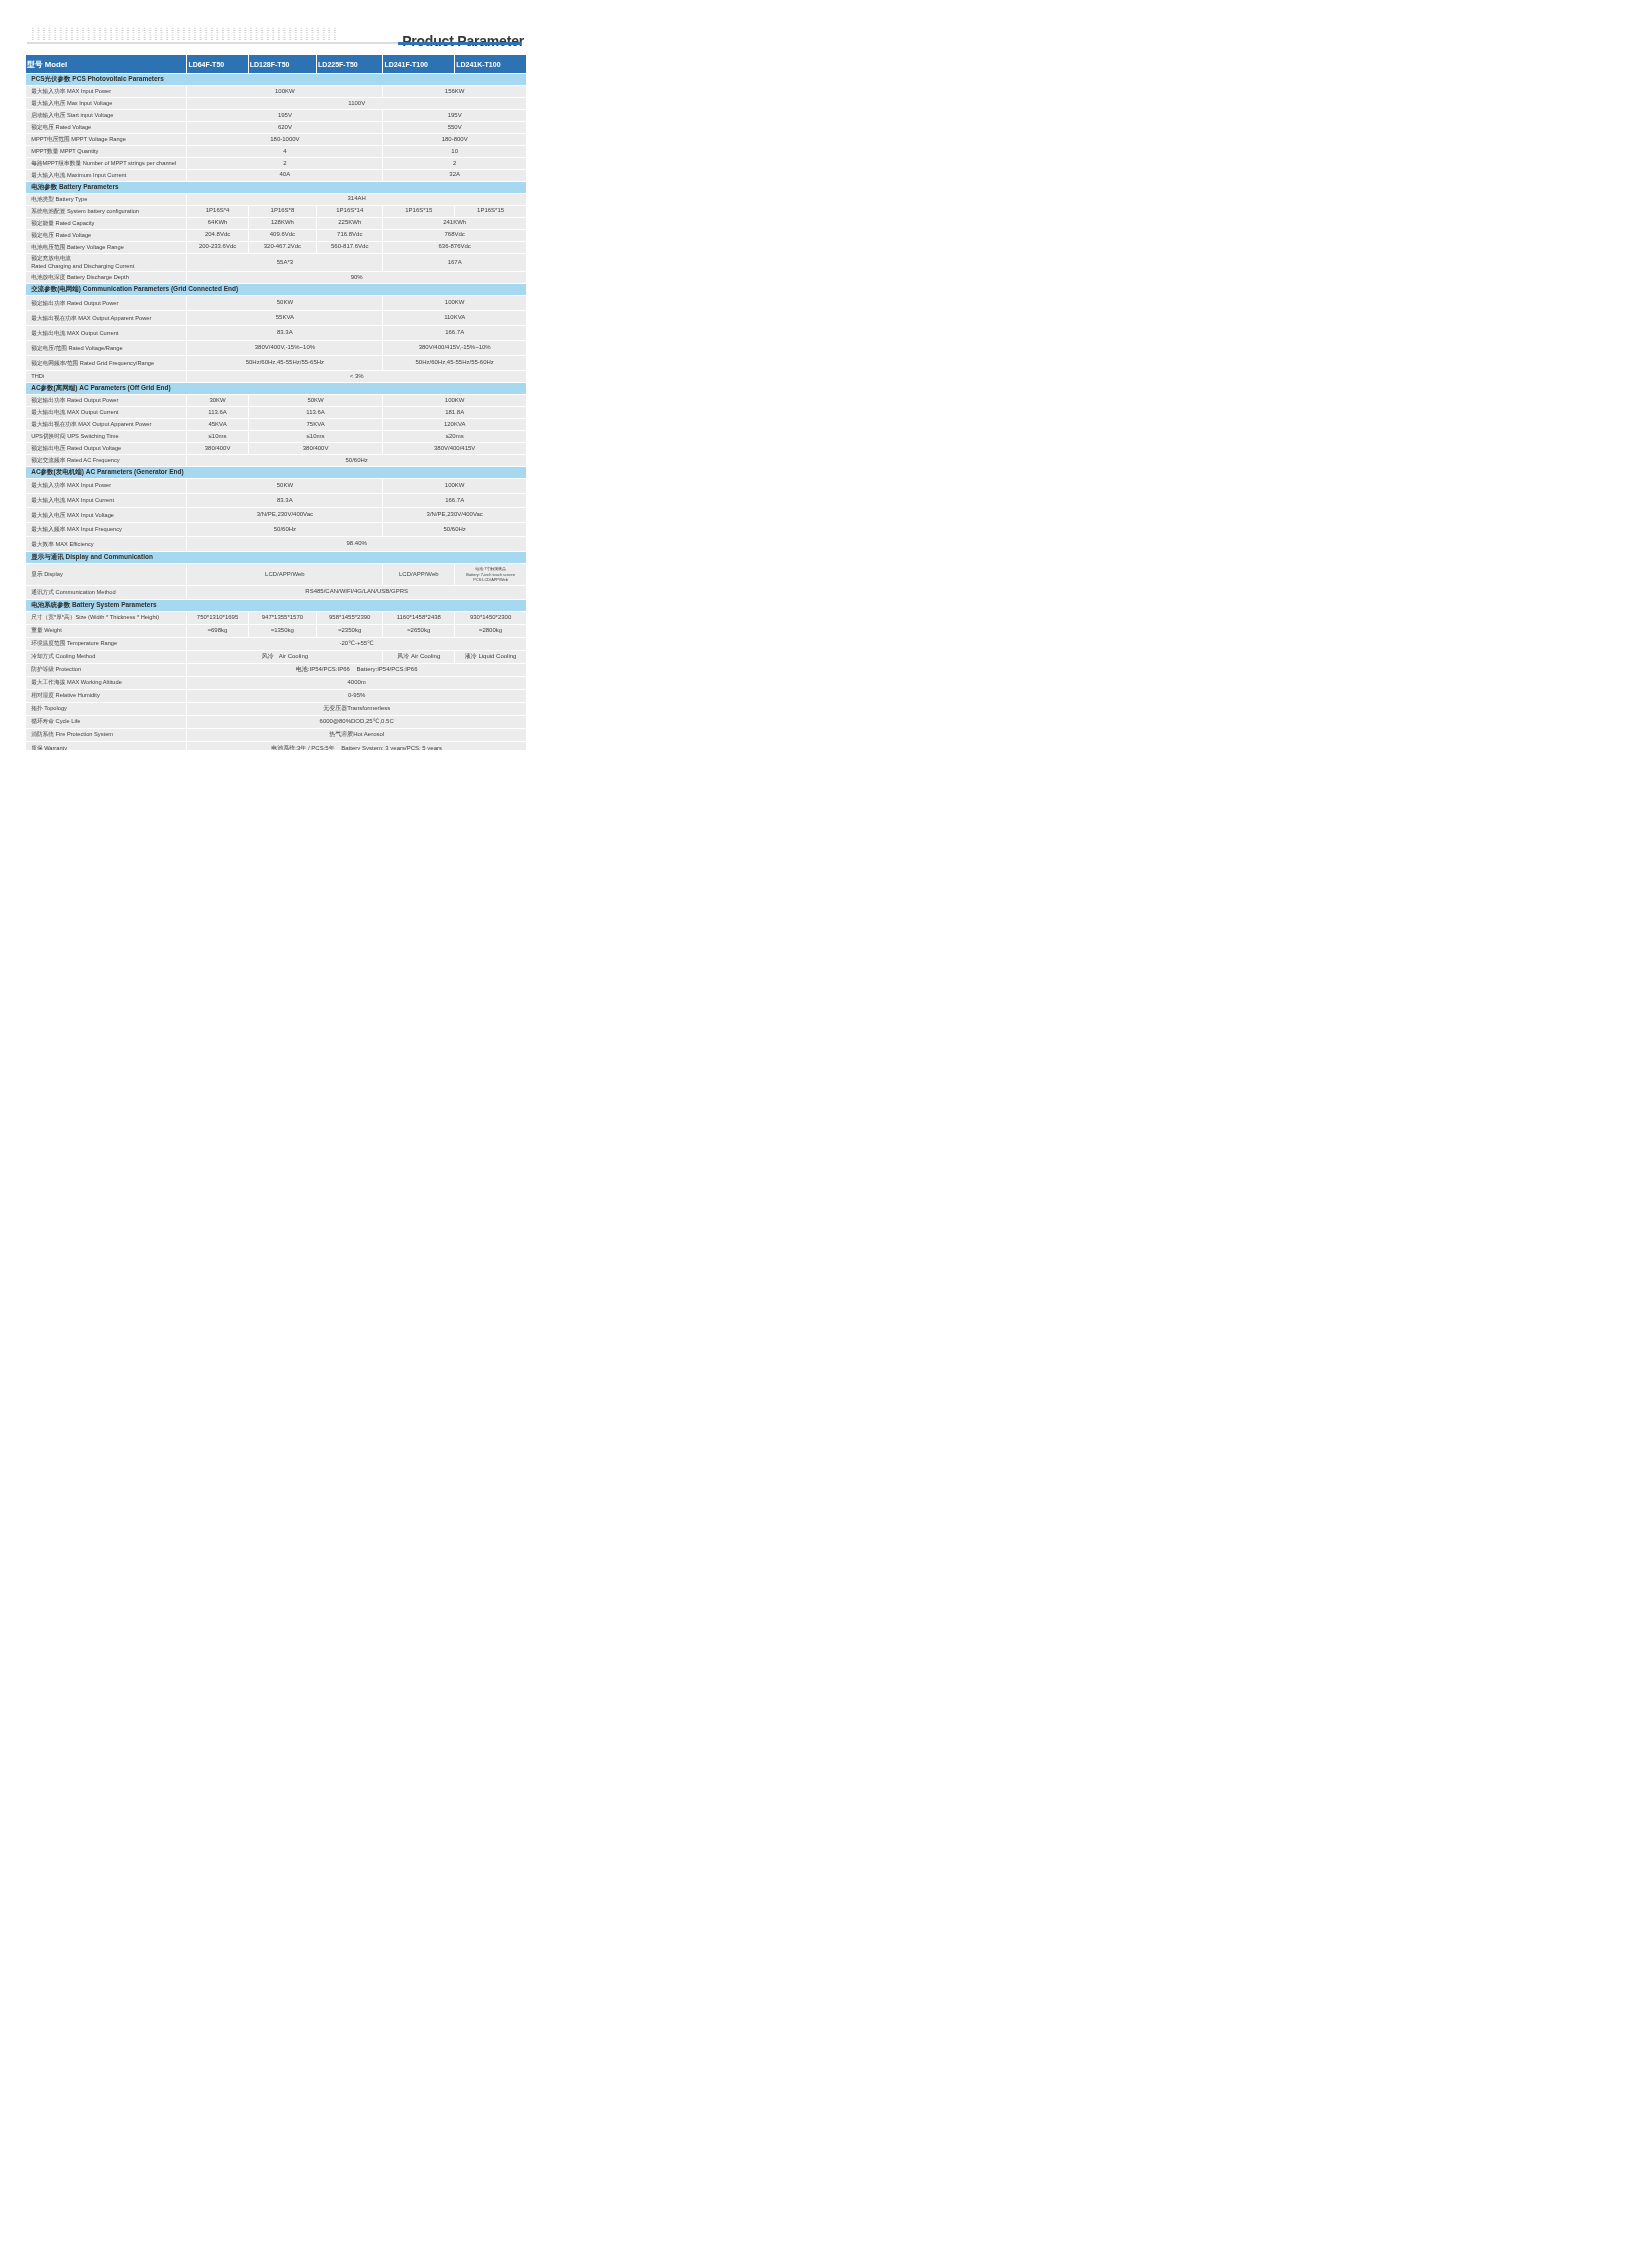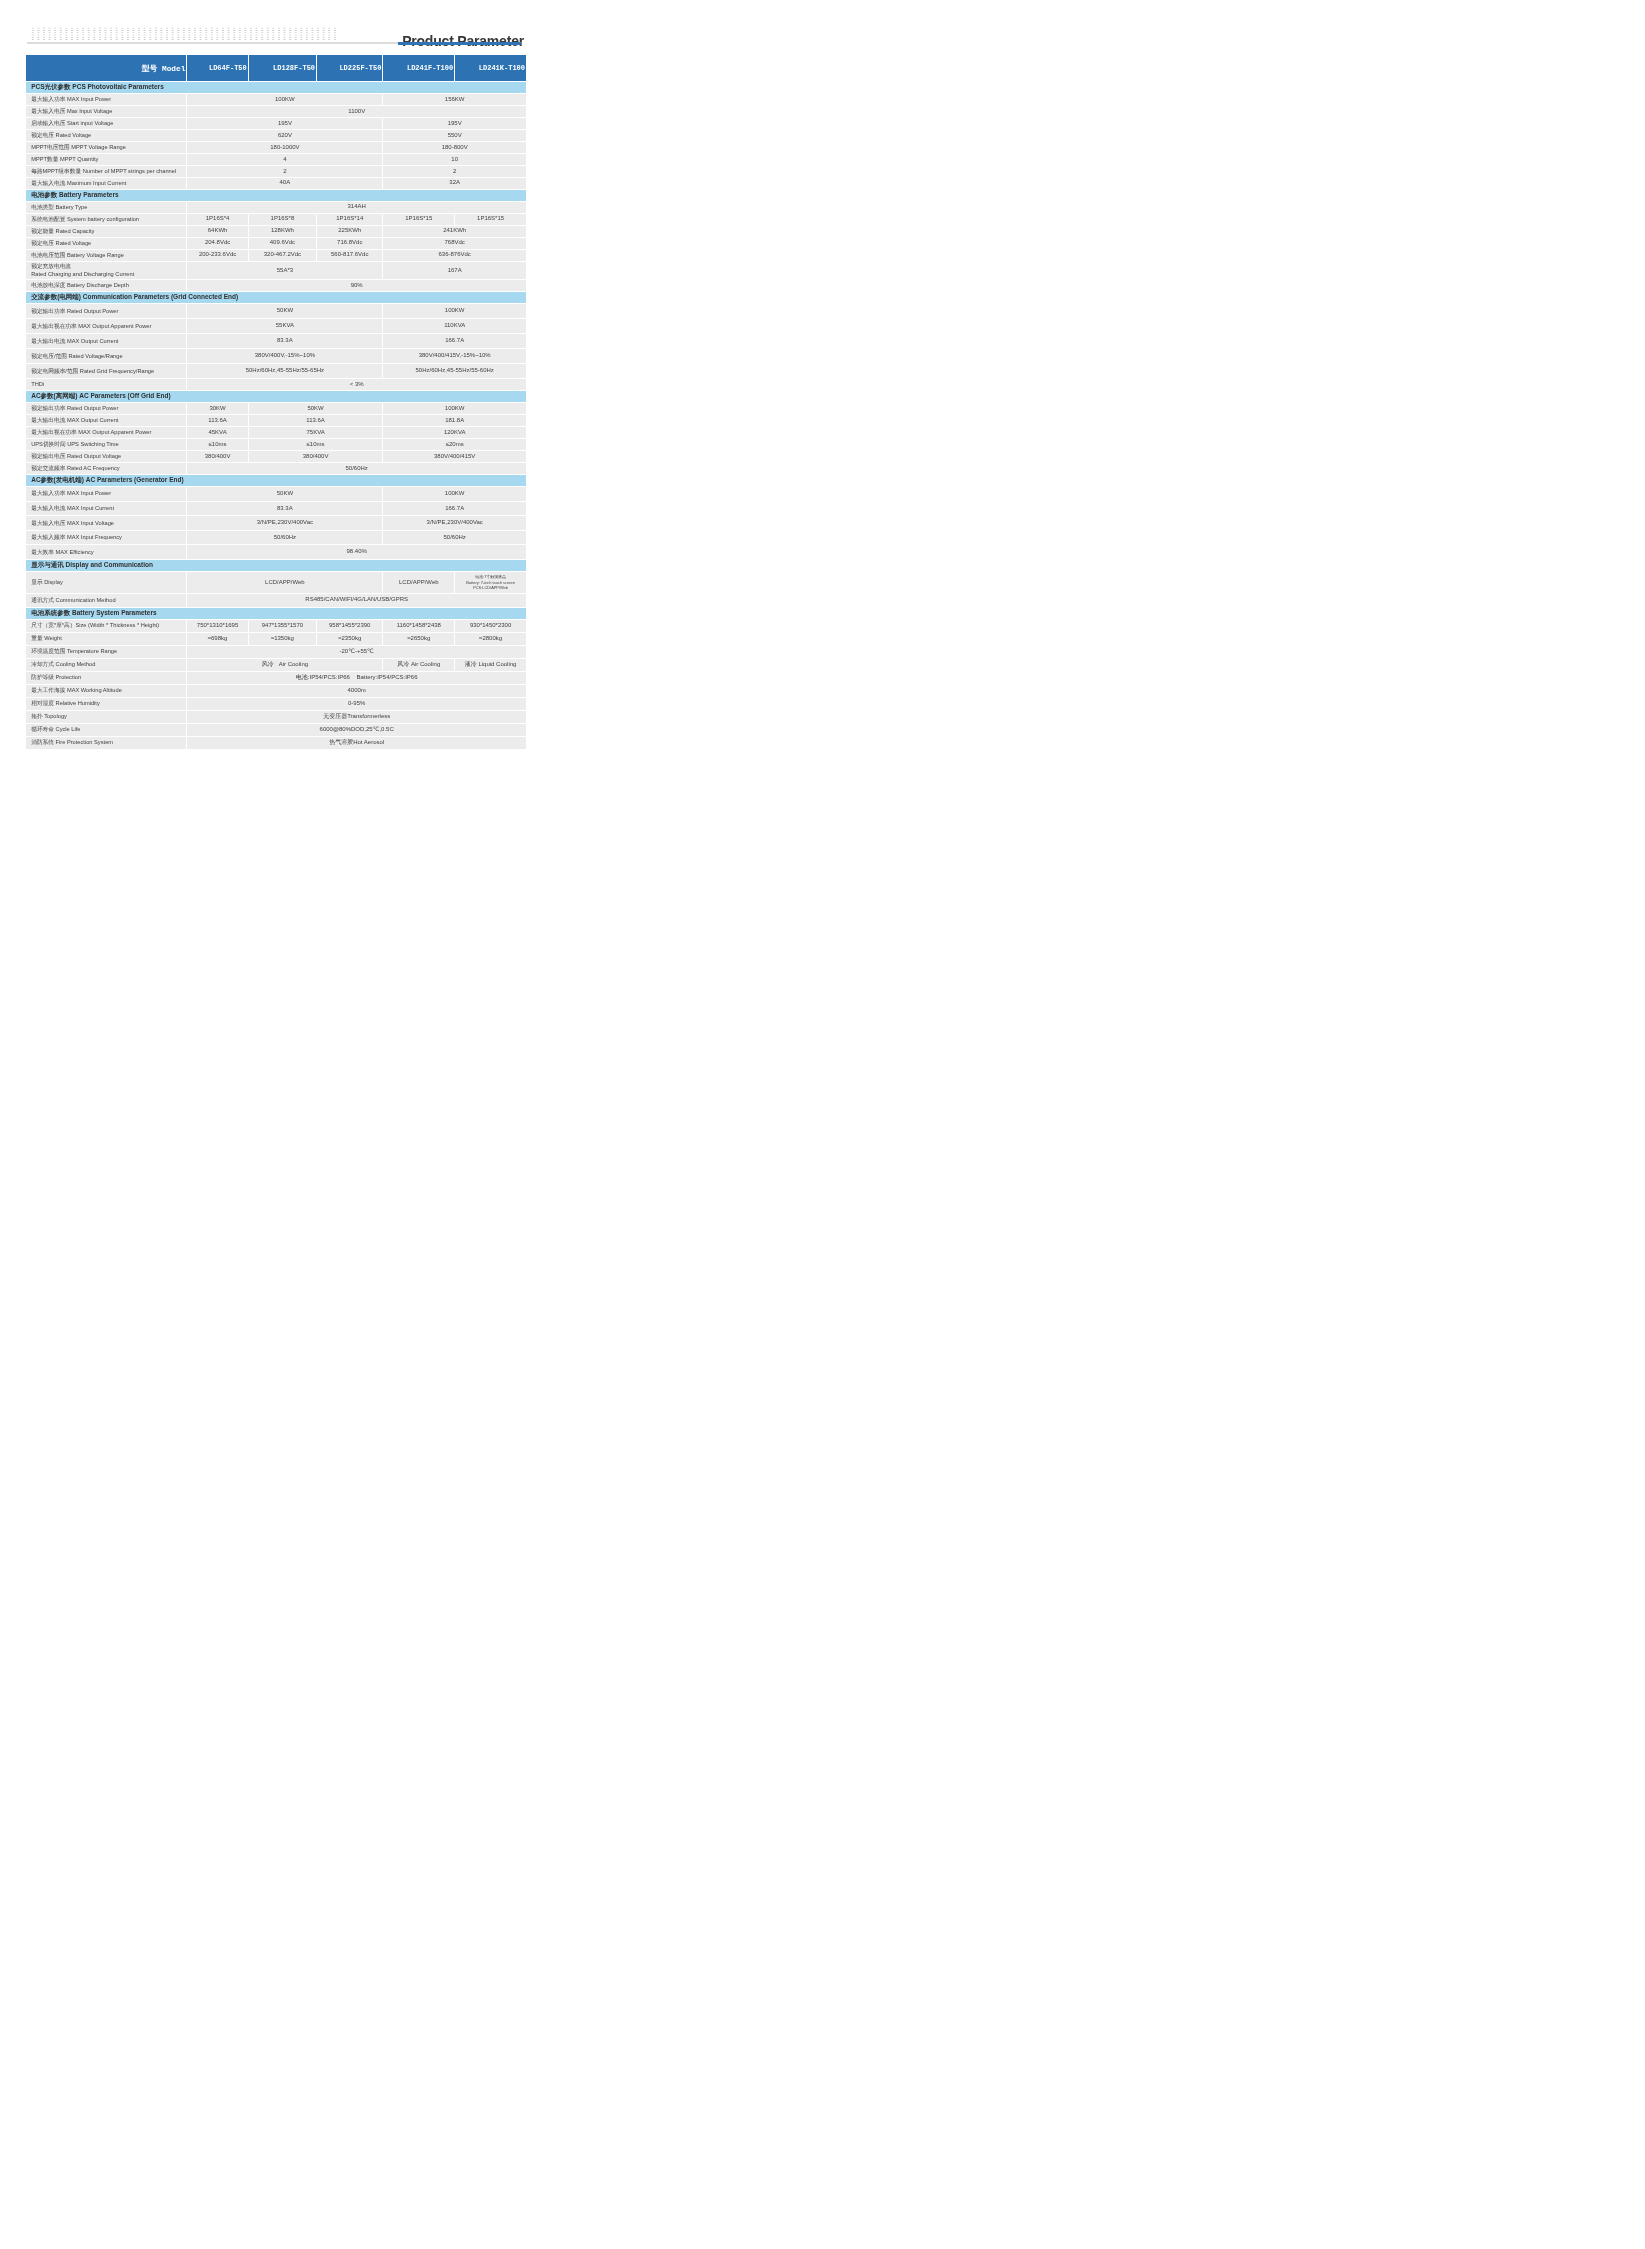--- a/index.html
+++ b/index.html
@@ -54,27 +54,26 @@
   table.param-table {
     position: absolute;
     left: 25px; top: 54px;
     width: 502px;
     border-collapse: separate;
     border-spacing: 1px;
     table-layout: fixed;
   }
   table.param-table td { vertical-align: middle; }
   thead td {
-    height: 26px;
+    height: 18px;
     background: var(--header-blue);
     color: var(--header-text);
     font-weight: bold;
     font-size: 7px;
-    text-align: right;
-    font-family: Liberation Mono, monospace;
+    text-align: left;
   }
   thead td.model-label { font-size: 7.8px; }
   td.section-bar {
     height: 10.4px;
     background: var(--section-blue);
     color: #2f2f2f;
     font-weight: bold;
     font-size: 6.5px;
     text-align: left;
     padding: 1px 5.2px;

